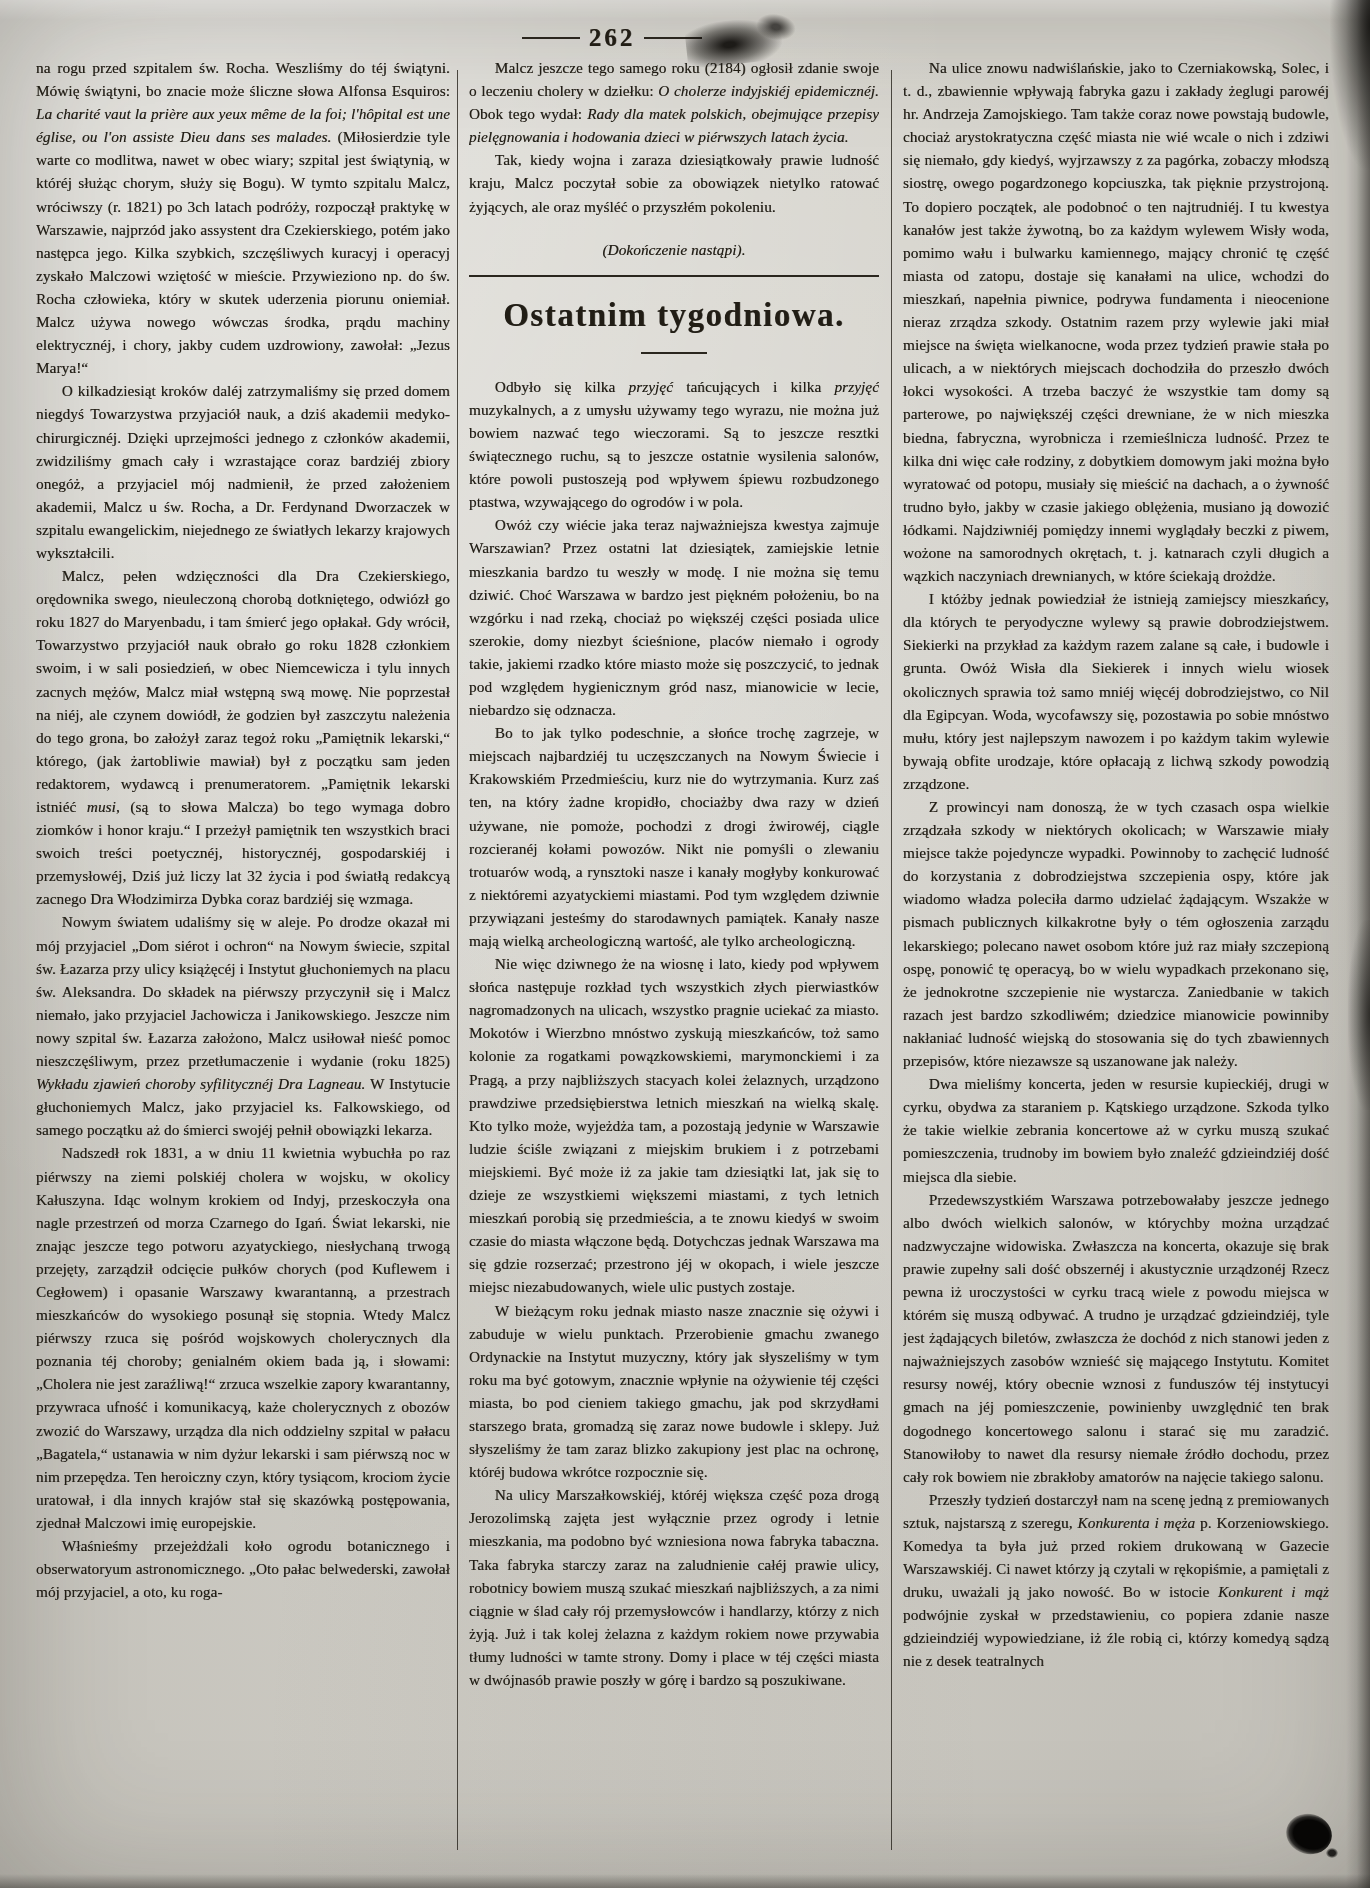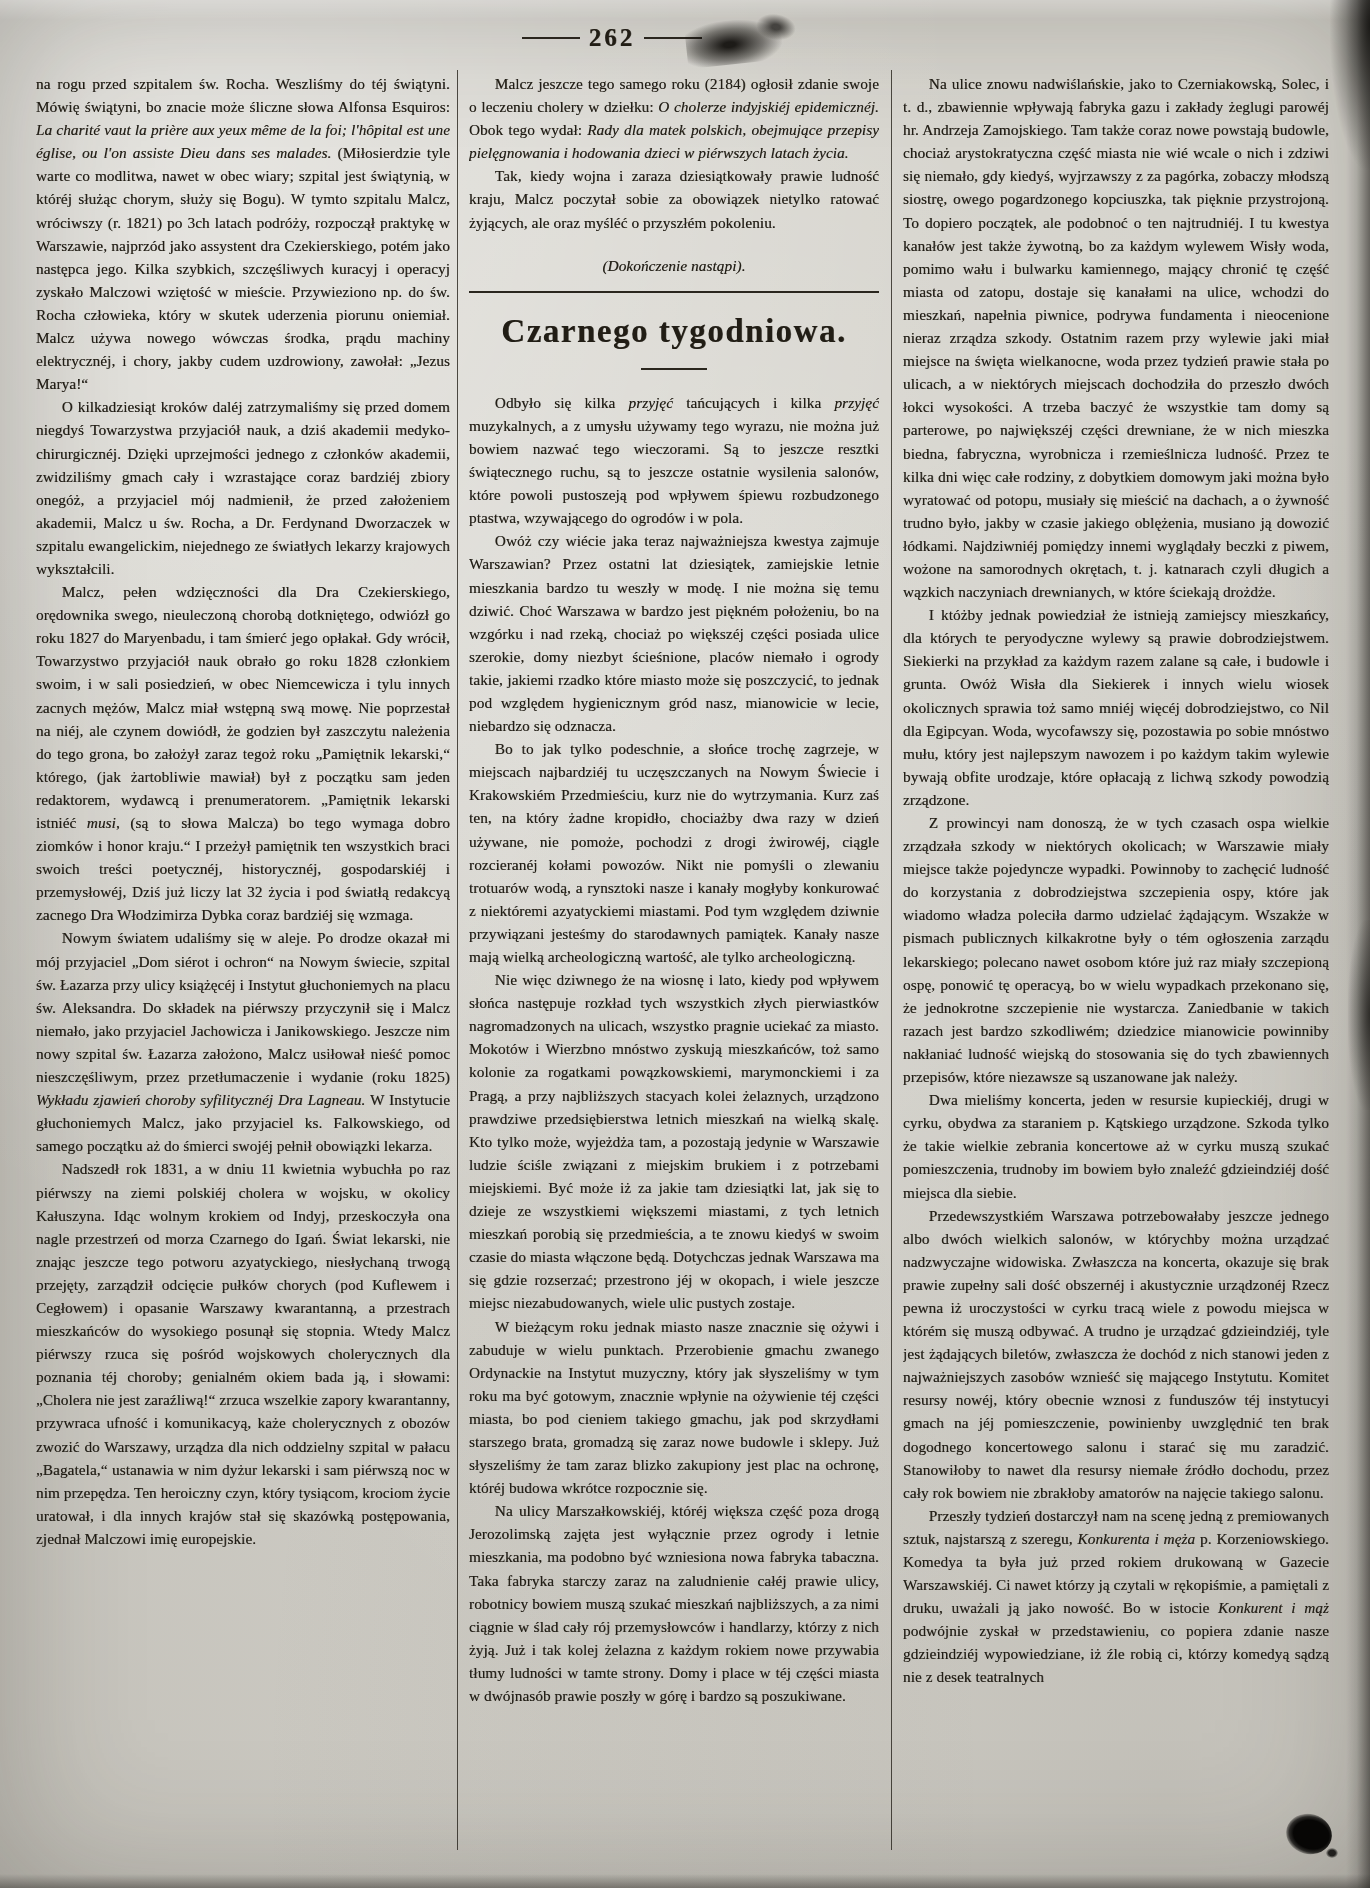--- a/index.html
+++ b/index.html
@@ -8,21 +8,21 @@
     font-family:"Liberation Serif",serif;color:#211d15;
     background:
       radial-gradient(ellipse at 18% 8%, rgba(255,255,255,.38), transparent 45%),
       radial-gradient(ellipse at 55% 45%, rgba(255,255,255,.18), transparent 60%),
       radial-gradient(ellipse at 85% 95%, rgba(95,90,80,.16), transparent 55%),
       radial-gradient(ellipse at 5% 95%, rgba(95,90,80,.14), transparent 50%),
       #d6d4cd;
     box-shadow:inset 0 0 140px rgba(40,36,28,.28);
   }
   .col{
-    position:absolute;top:72px;height:1775px;overflow:hidden;
+    position:absolute;top:56px;height:1775px;overflow:hidden;
     text-align:justify;font-size:15.2px;line-height:23.1px;
     letter-spacing:.1px;
     text-shadow:.35px .25px .45px rgba(33,29,21,.55);
   }
   #col1{left:36px;width:414px;}
   #col2{left:469px;width:410px;}
   #col3{left:903px;width:426px;}
   .para{margin:0;text-indent:1.7em;}
   .para.noindent{text-indent:0;}
   .para em{font-style:italic;}
@@ -76,30 +76,31 @@
 
   <div class="vdivider" id="divider-1"></div>
   <div class="vdivider" id="divider-2"></div>
 
   <div class="col" id="col1">
       <p class="para noindent"><span>na rogu przed szpitalem św. Rocha. Weszliśmy do téj świątyni. Mówię świątyni, bo znacie może śliczne słowa Alfonsa Esquiros: </span><em>La charité vaut la prière aux yeux même de la foi; l'hôpital est une église, ou l'on assiste Dieu dans ses malades.</em><span> (Miłosierdzie tyle warte co modlitwa, nawet w obec wiary; szpital jest świątynią, w któréj służąc chorym, służy się Bogu). W tymto szpitalu Malcz, wróciwszy (r. 1821) po 3ch latach podróży, rozpoczął praktykę w Warszawie, najprzód jako assystent dra Czekierskiego, potém jako następca jego. Kilka szybkich, szczęśliwych kuracyj i operacyj zyskało Malczowi wziętość w mieście. Przywieziono np. do św. Rocha człowieka, który w skutek uderzenia piorunu oniemiał. Malcz używa nowego wówczas środka, prądu machiny elektrycznéj, i chory, jakby cudem uzdrowiony, zawołał: „Jezus Marya!“</span></p>
       <p class="para"><span>O kilkadziesiąt kroków daléj zatrzymaliśmy się przed domem niegdyś Towarzystwa przyjaciół nauk, a dziś akademii medyko-chirurgicznéj. Dzięki uprzejmości jednego z członków akademii, zwidziliśmy gmach cały i wzrastające coraz bardziéj zbiory onegóż, a przyjaciel mój nadmienił, że przed założeniem akademii, Malcz u św. Rocha, a Dr. Ferdynand Dworzaczek w szpitalu ewangelickim, niejednego ze światłych lekarzy krajowych wykształcili.</span></p>
       <p class="para"><span>Malcz, pełen wdzięczności dla Dra Czekierskiego, orędownika swego, nieuleczoną chorobą dotkniętego, odwiózł go roku 1827 do Maryenbadu, i tam śmierć jego opłakał. Gdy wrócił, Towarzystwo przyjaciół nauk obrało go roku 1828 członkiem swoim, i w sali posiedzień, w obec Niemcewicza i tylu innych zacnych mężów, Malcz miał wstępną swą mowę. Nie poprzestał na niéj, ale czynem dowiódł, że godzien był zaszczytu należenia do tego grona, bo założył zaraz tegoż roku „Pamiętnik lekarski,“ którego, (jak żartobliwie mawiał) był z początku sam jeden redaktorem, wydawcą i prenumeratorem. „Pamiętnik lekarski istniéć </span><em>musi</em><span>, (są to słowa Malcza) bo tego wymaga dobro ziomków i honor kraju.“ I przeżył pamiętnik ten wszystkich braci swoich treści poetycznéj, historycznéj, gospodarskiéj i przemysłowéj, Dziś już liczy lat 32 życia i pod światłą redakcyą zacnego Dra Włodzimirza Dybka coraz bardziéj się wzmaga.</span></p>
       <p class="para"><span>Nowym światem udaliśmy się w aleje. Po drodze okazał mi mój przyjaciel „Dom siérot i ochron“ na Nowym świecie, szpital św. Łazarza przy ulicy książęcéj i Instytut głuchoniemych na placu św. Aleksandra. Do składek na piérwszy przyczynił się i Malcz niemało, jako przyjaciel Jachowicza i Janikowskiego. Jeszcze nim nowy szpital św. Łazarza założono, Malcz usiłował nieść pomoc nieszczęśliwym, przez przetłumaczenie i wydanie (roku 1825) </span><em>Wykładu zjawień choroby syfilitycznéj Dra Lagneau.</em><span> W Instytucie głuchoniemych Malcz, jako przyjaciel ks. Falkowskiego, od samego początku aż do śmierci swojéj pełnił obowiązki lekarza.</span></p>
       <p class="para"><span>Nadszedł rok 1831, a w dniu 11 kwietnia wybuchła po raz piérwszy na ziemi polskiéj cholera w wojsku, w okolicy Kałuszyna. Idąc wolnym krokiem od Indyj, przeskoczyła ona nagle przestrzeń od morza Czarnego do Igań. Świat lekarski, nie znając jeszcze tego potworu azyatyckiego, niesłychaną trwogą przejęty, zarządził odcięcie pułków chorych (pod Kuflewem i Cegłowem) i opasanie Warszawy kwarantanną, a przestrach mieszkańców do wysokiego posunął się stopnia. Wtedy Malcz piérwszy rzuca się pośród wojskowych cholerycznych dla poznania téj choroby; genialném okiem bada ją, i słowami: „Cholera nie jest zaraźliwą!“ zrzuca wszelkie zapory kwarantanny, przywraca ufność i komunikacyą, każe cholerycznych z obozów zwozić do Warszawy, urządza dla nich oddzielny szpital w pałacu „Bagatela,“ ustanawia w nim dyżur lekarski i sam piérwszą noc w nim przepędza. Ten heroiczny czyn, który tysiącom, krociom życie uratował, i dla innych krajów stał się skazówką postępowania, zjednał Malczowi imię europejskie.</span></p>
+      <p class="para"><span>Właśnieśmy przejeżdżali koło ogrodu botanicznego i obserwatoryum astronomicznego. „Oto pałac belwederski, zawołał mój przyjaciel, a oto, ku roga-</span></p>
     </div>
 
   <div class="col" id="col2">
     <div>
         <p class="para"><span>Malcz jeszcze tego samego roku (2184) ogłosił zdanie swoje o leczeniu cholery w dziełku: </span><em>O cholerze indyjskiéj epidemicznéj.</em><span> Obok tego wydał: </span><em>Rady dla matek polskich, obejmujące przepisy pielęgnowania i hodowania dzieci w piérwszych latach życia.</em></p>
         <p class="para"><span>Tak, kiedy wojna i zaraza dziesiątkowały prawie ludność kraju, Malcz poczytał sobie za obowiązek nietylko ratować żyjących, ale oraz myśléć o przyszłém pokoleniu.</span></p>
       </div>
     <p class="continuation-note">(Dokończenie nastąpi).</p>
     <div class="full-rule"></div>
-    <h1 class="section-title">Czarnego tygodniowa.</h1>
+    <h1 class="section-title">Ostatnim tygodniowa.</h1>
     <div class="small-rule"></div>
     <div>
         <p class="para"><span>Odbyło się kilka </span><em>przyjęć</em><span> tańcujących i kilka </span><em>przyjęć</em><span> muzykalnych, a z umysłu używamy tego wyrazu, nie można już bowiem nazwać tego wieczorami. Są to jeszcze resztki świątecznego ruchu, są to jeszcze ostatnie wysilenia salonów, które powoli pustoszeją pod wpływem śpiewu rozbudzonego ptastwa, wzywającego do ogrodów i w pola.</span></p>
         <p class="para"><span>Owóż czy wiécie jaka teraz najważniejsza kwestya zajmuje Warszawian? Przez ostatni lat dziesiątek, zamiejskie letnie mieszkania bardzo tu weszły w modę. I nie można się temu dziwić. Choć Warszawa w bardzo jest piękném położeniu, bo na wzgórku i nad rzeką, chociaż po większéj części posiada ulice szerokie, domy niezbyt ścieśnione, placów niemało i ogrody takie, jakiemi rzadko które miasto może się poszczycić, to jednak pod względem hygienicznym gród nasz, mianowicie w lecie, niebardzo się odznacza.</span></p>
         <p class="para"><span>Bo to jak tylko podeschnie, a słońce trochę zagrzeje, w miejscach najbardziéj tu uczęszczanych na Nowym Świecie i Krakowskiém Przedmieściu, kurz nie do wytrzymania. Kurz zaś ten, na który żadne kropidło, chociażby dwa razy w dzień używane, nie pomoże, pochodzi z drogi żwirowéj, ciągle rozcieranéj kołami powozów. Nikt nie pomyśli o zlewaniu trotuarów wodą, a rynsztoki nasze i kanały mogłyby konkurować z niektóremi azyatyckiemi miastami. Pod tym względem dziwnie przywiązani jesteśmy do starodawnych pamiątek. Kanały nasze mają wielką archeologiczną wartość, ale tylko archeologiczną.</span></p>
         <p class="para"><span>Nie więc dziwnego że na wiosnę i lato, kiedy pod wpływem słońca następuje rozkład tych wszystkich złych pierwiastków nagromadzonych na ulicach, wszystko pragnie uciekać za miasto. Mokotów i Wierzbno mnóstwo zyskują mieszkańców, toż samo kolonie za rogatkami powązkowskiemi, marymonckiemi i za Pragą, a przy najbliższych stacyach kolei żelaznych, urządzono prawdziwe przedsiębierstwa letnich mieszkań na wielką skalę. Kto tylko może, wyjeżdża tam, a pozostają jedynie w Warszawie ludzie ściśle związani z miejskim brukiem i z potrzebami miejskiemi. Być może iż za jakie tam dziesiątki lat, jak się to dzieje ze wszystkiemi większemi miastami, z tych letnich mieszkań porobią się przedmieścia, a te znowu kiedyś w swoim czasie do miasta włączone będą. Dotychczas jednak Warszawa ma się gdzie rozserzać; przestrono jéj w okopach, i wiele jeszcze miejsc niezabudowanych, wiele ulic pustych zostaje.</span></p>
         <p class="para"><span>W bieżącym roku jednak miasto nasze znacznie się ożywi i zabuduje w wielu punktach. Przerobienie gmachu zwanego Ordynackie na Instytut muzyczny, który jak słyszeliśmy w tym roku ma być gotowym, znacznie wpłynie na ożywienie téj części miasta, bo pod cieniem takiego gmachu, jak pod skrzydłami starszego brata, gromadzą się zaraz nowe budowle i sklepy. Już słyszeliśmy że tam zaraz blizko zakupiony jest plac na ochronę, któréj budowa wkrótce rozpocznie się.</span></p>
         <p class="para"><span>Na ulicy Marszałkowskiéj, któréj większa część poza drogą Jerozolimską zajęta jest wyłącznie przez ogrody i letnie mieszkania, ma podobno być wzniesiona nowa fabryka tabaczna. Taka fabryka starczy zaraz na zaludnienie całéj prawie ulicy, robotnicy bowiem muszą szukać mieszkań najbliższych, a za nimi ciągnie w ślad cały rój przemysłowców i handlarzy, którzy z nich żyją. Już i tak kolej żelazna z każdym rokiem nowe przywabia tłumy ludności w tamte strony. Domy i place w téj części miasta w dwójnasób prawie poszły w górę i bardzo są poszukiwane.</span></p>
       </div>
   </div>

